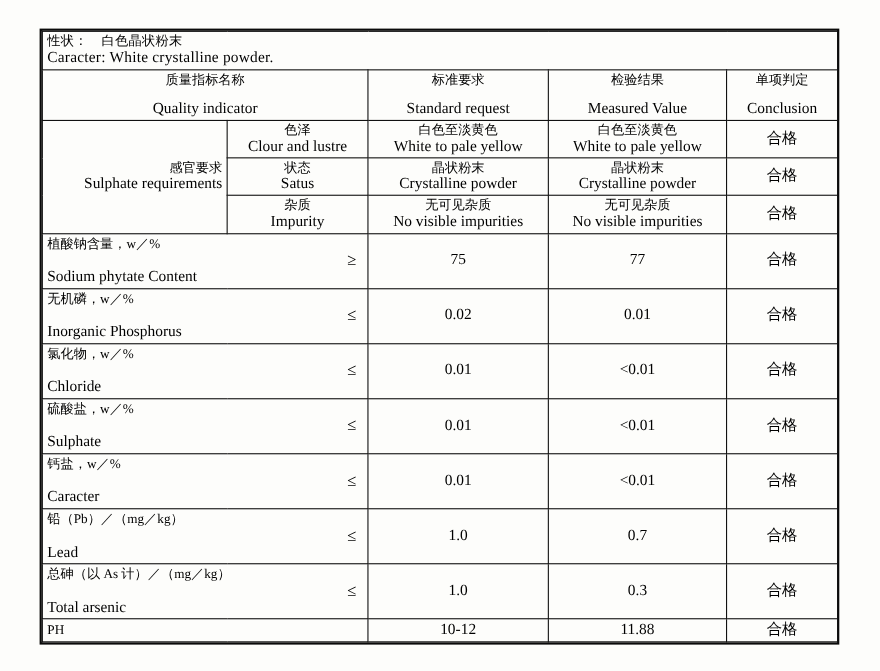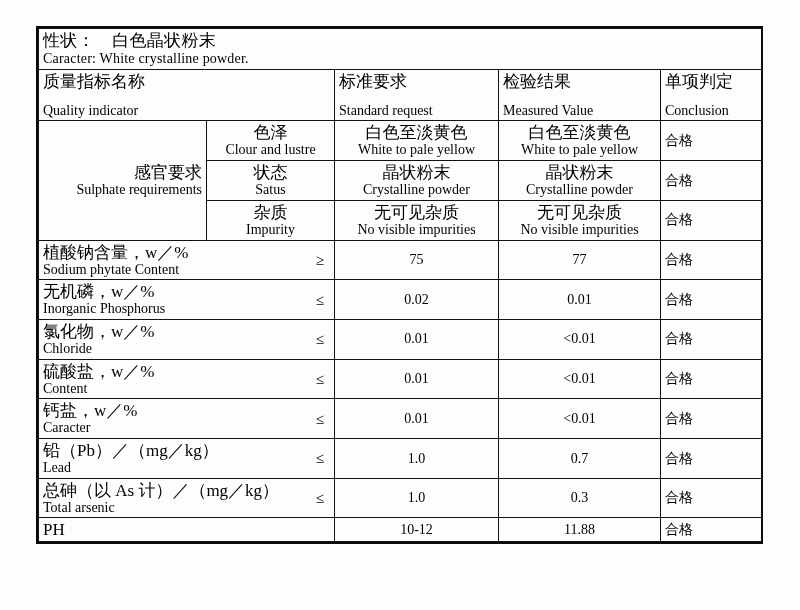--- a/index.html
+++ b/index.html
@@ -35,34 +35,34 @@
     table-layout: fixed;
   }
   table.coa td {
     border: 1px solid #111111;
     padding: 2px 4px;
     vertical-align: middle;
     font-size: 14px;
     line-height: 1.12;
   }
 
-  .cn { font-size: 17px; }
+  .cn { font-size: 12px; }
   .en { font-size: 14px; }
 
   
   .caracter-cell {
     padding: 5px 8px 6px 10px;
     text-align: left;
   }
   .caracter-line1 { margin-bottom: 1px; letter-spacing: 0.3px; }
   .caracter-line2 { letter-spacing: 0.2px; }
 
   
   .hdr {
-    text-align: left;
+    text-align: center;
     padding-top: 5px;
     padding-bottom: 5px;
   }
   .hdr .cn { display: block; }
   .hdr .en { display: block; margin-top: 12px; }
 
   
   .sensory-label {
     text-align: right;
     line-height: 1.2;
@@ -73,33 +73,33 @@
     padding-top: 4px;
     padding-bottom: 4px;
   }
   .val {
     text-align: center;
     line-height: 1.18;
     padding-top: 4px;
     padding-bottom: 4px;
   }
   .concl {
-    text-align: left;
+    text-align: center;
     font-size: 14.5px;
   }
 
   
   .item-cell {
     position: relative;
     text-align: left;
     padding: 3px 4px 3px 8px;
     line-height: 1.2;
   }
   .item-cn { display: block; }
-  .item-en { display: block; }
+  .item-en { display: block; margin-top: 16px; }
   .op {
     position: absolute;
     right: 10px;
     top: 50%;
     transform: translateY(-50%);
     font-size: 15px;
   }
   .single-line {
     padding-top: 7px;
     padding-bottom: 7px;
@@ -232,21 +232,21 @@
             <span class="op">≤</span>
           </td>
           <td class="num">0.01</td>
           <td class="num">&lt;0.01</td>
           <td class="concl">合格</td>
         </tr>
 
         <tr>
           <td colspan="2" class="item-cell">
             <span class="cn item-cn">硫酸盐，w／%</span>
-            <span class="en item-en">Content</span>
+            <span class="en item-en">Sulphate</span>
             <span class="op">≤</span>
           </td>
           <td class="num">0.01</td>
           <td class="num">&lt;0.01</td>
           <td class="concl">合格</td>
         </tr>
 
         <tr>
           <td colspan="2" class="item-cell">
             <span class="cn item-cn">钙盐，w／%</span>

